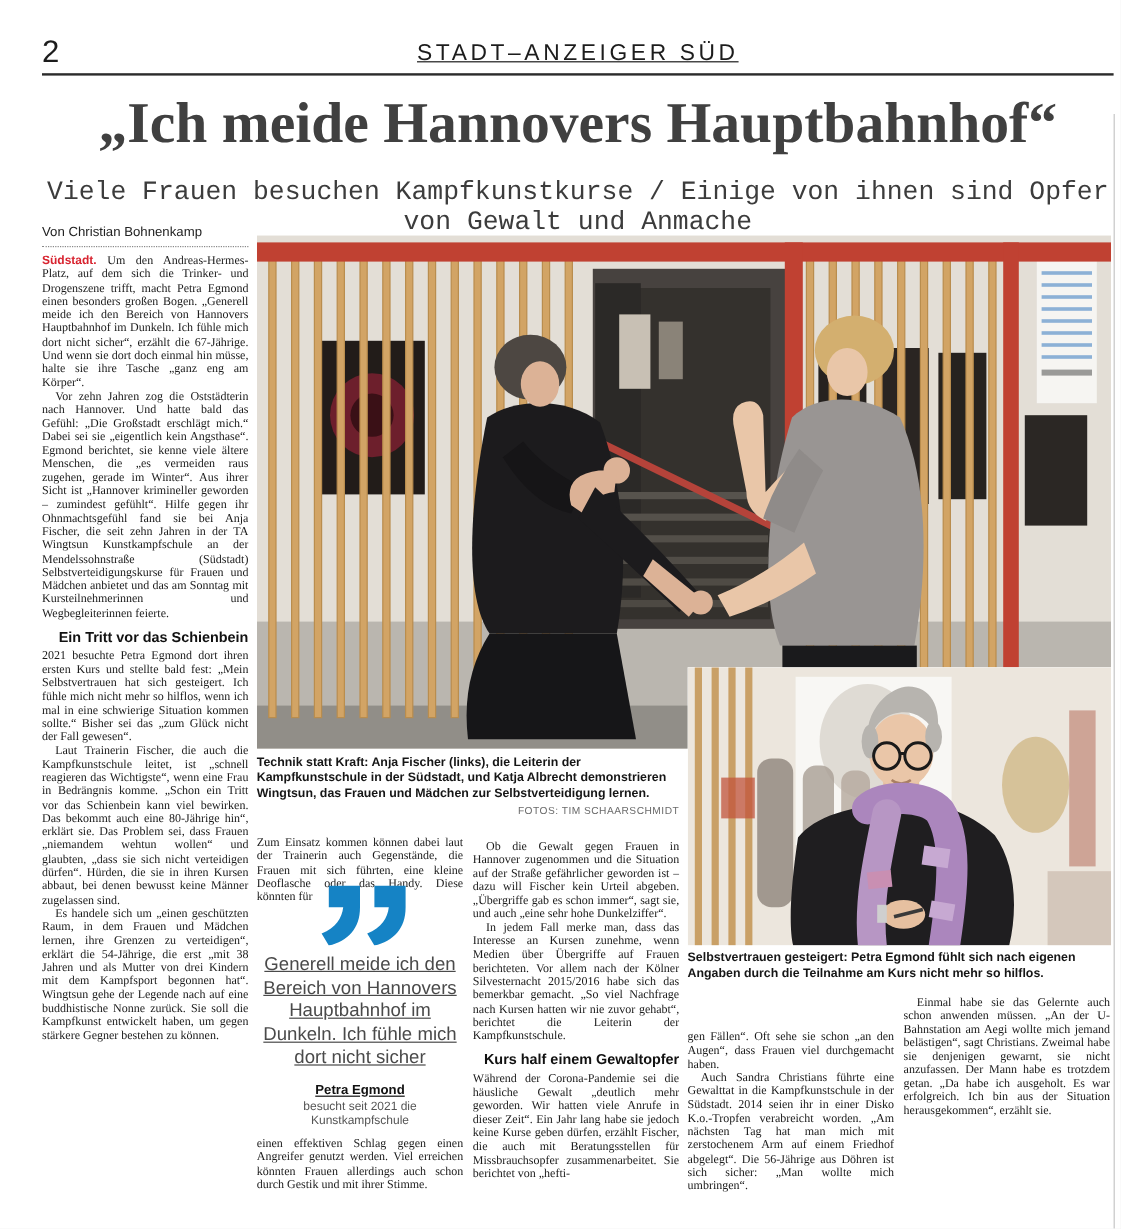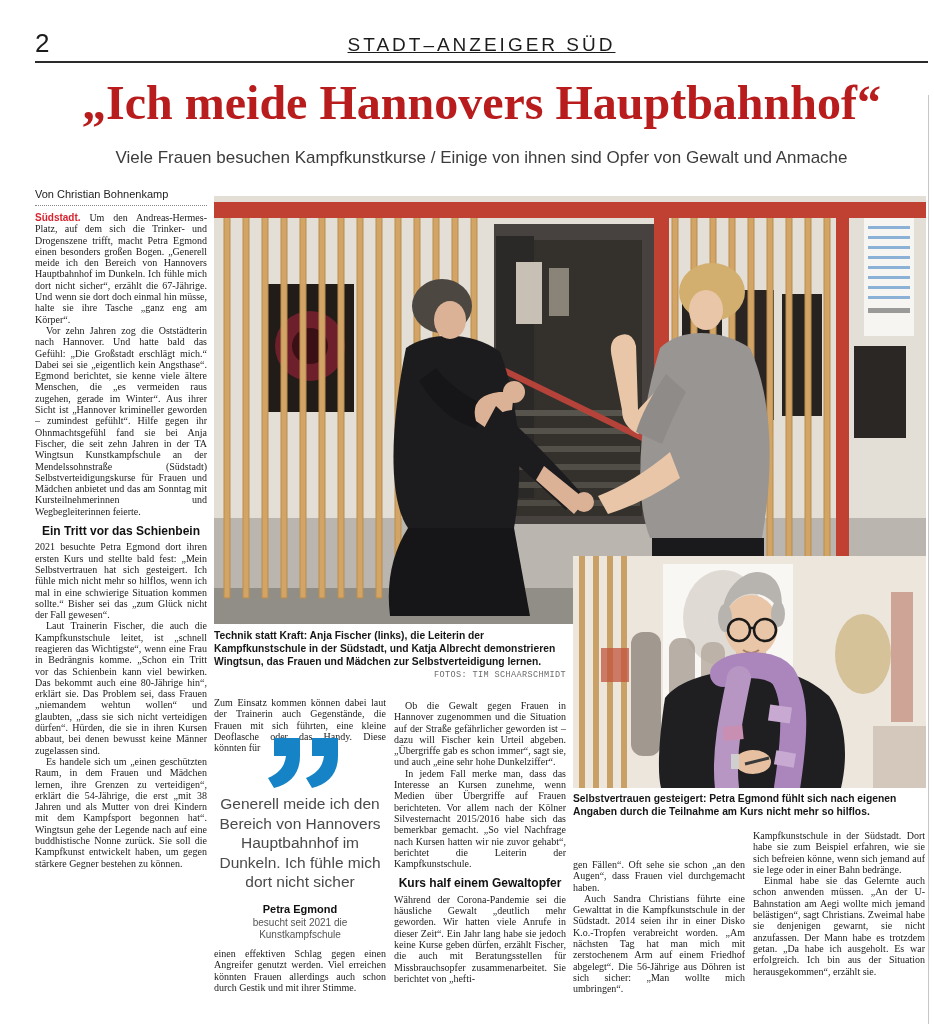--- a/index.html
+++ b/index.html
@@ -10,56 +10,56 @@
   }
   
   .hdr-num{position:absolute;left:35px;top:28px;font-family:"Liberation Sans",sans-serif;
     font-size:26px;color:#1c1c1c;}
   .hdr-title{position:absolute;left:35px;top:34px;width:893px;text-align:center;
     font-family:"Liberation Sans",sans-serif;font-size:19px;letter-spacing:3px;color:#1c1c1c;text-decoration:underline;}
   .hdr-rule{position:absolute;left:35px;top:61px;width:893px;height:2px;background:#2b2b2b;}
   .right-rule{position:absolute;left:928px;top:95px;width:1px;height:929px;background:#c6c6c6;}
   
   .headline{position:absolute;left:35px;top:74px;width:893px;text-align:center;
-    font-family:"Liberation Serif",serif;font-weight:bold;font-size:48px;line-height:58px;color:#b91c1c;}
+    font-family:"Liberation Serif",serif;font-weight:bold;font-size:48px;line-height:58px;color:#404040;}
   .subhead{position:absolute;left:35px;top:148px;width:893px;text-align:center;
-    font-family:Liberation Sans, sans-serif;font-size:17px;color:#3c3c3c;}
+    font-family:Liberation Mono, monospace;font-size:22px;color:#3c3c3c;}
   
   .byline{position:absolute;left:35px;top:188px;width:172px;font-family:"Liberation Sans",sans-serif;
     font-size:11px;color:#222;padding-bottom:5px;border-bottom:1px dotted #888;}
   .col{position:absolute;width:172px;font-size:10px;line-height:11.3px;text-align:justify;
     hyphens:auto;-webkit-hyphens:auto;overflow:hidden;}
   .col p{margin:0;text-indent:11px;}
   .col p.first{text-indent:0;}
   .col p.cont{text-indent:0;}
   .lead-label{font-family:"Liberation Sans",sans-serif;font-weight:bold;color:#d8232f;}
   .col-subhead{font-family:"Liberation Sans",sans-serif;font-weight:bold;font-size:12px;
-    margin:9px 0 4px 0;text-align:center;color:#111;}
+    margin:9px 0 4px 0;text-align:right;color:#111;}
   #col1{left:35px;top:212px;height:812px;}
   #col2{left:214px;top:676px;height:348px;}
   #col3{left:394px;top:676px;height:348px;margin-top:24px;}
   #col4{left:573px;top:830px;height:194px;margin-top:29px;}
   #col5{left:753px;top:830px;height:194px;}
   #col2 .p-top{position:absolute;top:0;left:0;right:0;margin-top:21px;}
   #col2 .p-bottom{position:absolute;top:272px;left:0;right:0;}
   
   .pullquote{position:absolute;top:62px;left:0;right:0;text-align:center;
     font-family:"Liberation Sans",sans-serif;}
   .pq-icon{height:50px;}
-  .pq-text{margin-top:6px;font-size:15.5px;line-height:19.5px;color:#4a4a4a;}
-  .pq-name{margin-top:12px;font-size:11px;font-weight:bold;color:#111;}
+  .pq-text{margin-top:6px;font-size:15.5px;line-height:19.5px;color:#4a4a4a;text-decoration:underline;}
+  .pq-name{margin-top:12px;font-size:11px;font-weight:bold;color:#111;text-decoration:underline;}
   .pq-role{margin:2px auto 0;width:150px;font-size:10px;line-height:12px;color:#555;}
   
   .photo1{position:absolute;left:214px;top:196px;width:712px;height:428px;overflow:hidden;}
   .photo2{position:absolute;left:573px;top:556px;width:353px;height:232px;overflow:hidden;z-index:3;background:#fff;}
   .caption{position:absolute;font-family:"Liberation Sans",sans-serif;font-weight:bold;
     font-size:10.3px;line-height:13.2px;color:#161616;text-align:left;}
   #caption1{left:214px;top:629px;width:352px;}
   #caption2{left:573px;top:792px;width:352px;}
-  .credit{float:right;font-weight:normal;font-size:8.5px;letter-spacing:0.4px;color:#6b6b6b;font-family:Liberation Mono, monospace;}
+  .credit{float:right;font-weight:normal;font-size:8.5px;letter-spacing:0.4px;color:#6b6b6b;}
   svg{display:block;}
 </style>
 </head>
 <body>
 
 <div class="page">
 
   <div class="hdr-num">2</div>
   <div class="hdr-title">STADT–ANZEIGER SÜD</div>
   <div class="hdr-rule"></div>
@@ -248,17 +248,16 @@
   <div class="caption" id="caption2">
     <span>Selbstvertrauen gesteigert: Petra Egmond fühlt sich nach eigenen Angaben durch die Teilnahme am Kurs nicht mehr so hilflos.</span>
   </div>
 
   <div class="col" id="col4">
     <p class="cont">gen Fällen“. Oft sehe sie schon „an den Augen“, dass Frauen viel durchgemacht haben.</p>
     <p>Auch Sandra Christians führte eine Gewalttat in die Kampfkunstschule in der Südstadt. 2014 seien ihr in einer Disko K.o.-Tropfen verabreicht worden. „Am nächsten Tag hat man mich mit zerstochenem Arm auf einem Friedhof abgelegt“. Die 56-Jährige aus Döhren ist sich sicher: „Man wollte mich umbringen“.</p>
   </div>
 
   <div class="col" id="col5">
-    <p class="cont">Kampfkunstschule in der Südstadt. Dort habe sie zum Beispiel erfahren, wie sie sich befreien könne, wenn sich jemand auf sie lege oder in einer Bahn bedränge.</p>
     <p>Einmal habe sie das Gelernte auch schon anwenden müssen. „An der U-Bahnstation am Aegi wollte mich jemand belästigen“, sagt Christians. Zweimal habe sie denjenigen gewarnt, sie nicht anzufassen. Der Mann habe es trotzdem getan. „Da habe ich ausgeholt. Es war erfolgreich. Ich bin aus der Situation herausgekommen“, erzählt sie.</p>
   </div>
 
 </div>
 
 </body></html>

